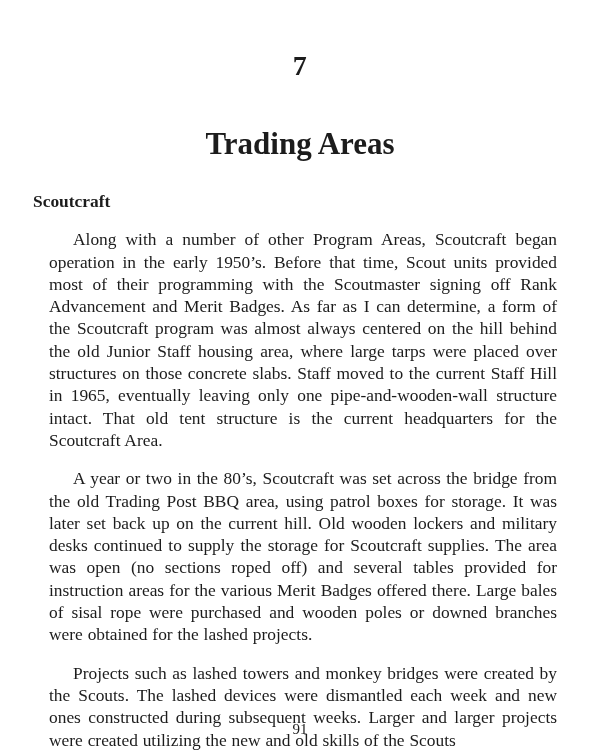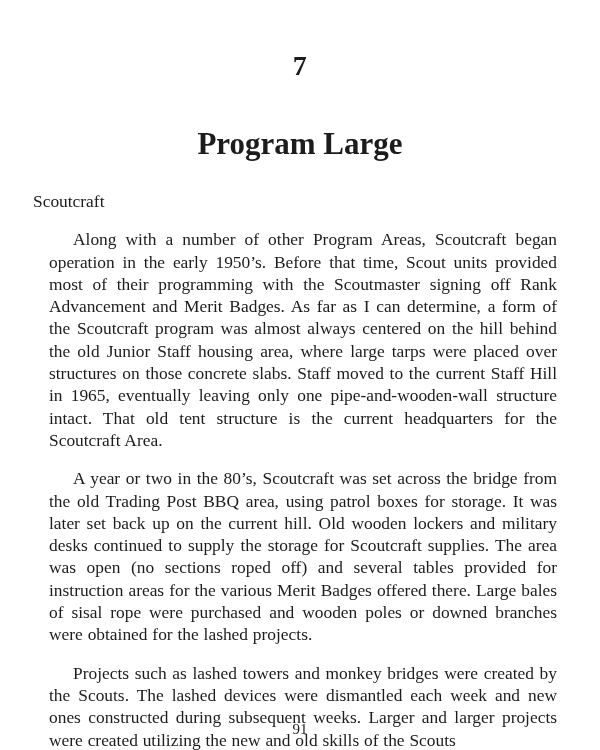--- a/index.html
+++ b/index.html
@@ -34,21 +34,21 @@
   }
   .content {
     margin: 28px 27px 0 33px;
     font-size: 17.4px;
     line-height: 22.3px;
     text-align: justify;
   }
   .section-heading {
     margin: 0 0 4px 0;
     font-size: 17.4px;
-    font-weight: normal;
+    font-weight: bold;
     text-align: left;
     line-height: 22.3px;
   }
   .content p {
     margin: 16px;
     text-indent: 24px;
     word-spacing: 0.5px;
   }
   .page-number {
     position: absolute;
@@ -59,21 +59,21 @@
     font-size: 15px;
     line-height: 18px;
   }
 </style>
 </head>
 <body>
 
 <div class="page">
   <div class="chapter-number">7</div>
 
-  <h1 class="chapter-title">Program Large</h1>
+  <h1 class="chapter-title">Trading Areas</h1>
 
   <div class="content">
     <h2 class="section-heading">Scoutcraft</h2>
 
     <p>Along with a number of other Program Areas, Scoutcraft began operation in the early 1950’s. Before that time, Scout units provided most of their programming with the Scoutmaster signing off Rank Advancement and Merit Badges. As far as I can determine, a form of the Scoutcraft program was almost always centered on the hill behind the old Junior Staff housing area, where large tarps were placed over structures on those concrete slabs. Staff moved to the current Staff Hill in 1965, eventually leaving only one pipe-and-wooden-wall structure intact. That old tent structure is the current headquarters for the Scoutcraft Area.</p>
 
     <p>A year or two in the 80’s, Scoutcraft was set across the bridge from the old Trading Post BBQ area, using patrol boxes for storage. It was later set back up on the current hill. Old wooden lockers and military desks continued to supply the storage for Scoutcraft supplies. The area was open (no sections roped off) and several tables provided for instruction areas for the various Merit Badges offered there. Large bales of sisal rope were purchased and wooden poles or downed branches were obtained for the lashed projects.</p>
 
     <p>Projects such as lashed towers and monkey bridges were created by the Scouts. The lashed devices were dismantled each week and new ones constructed during subsequent weeks. Larger and larger projects were created utilizing the new and old skills of the Scouts</p>
   </div>

